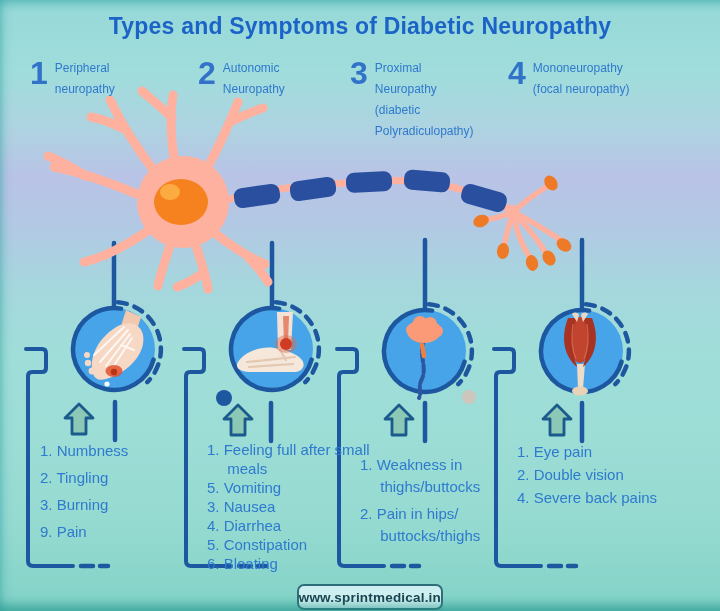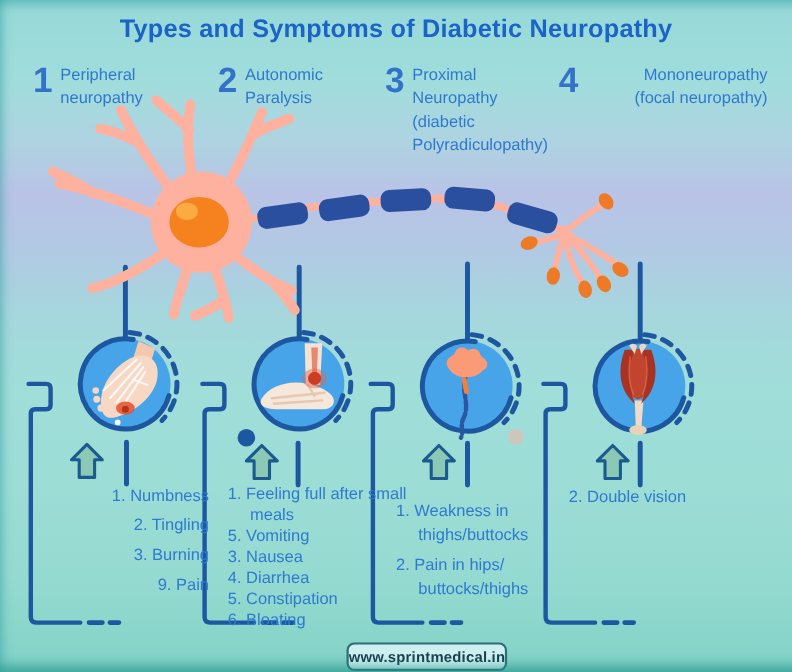--- a/index.html
+++ b/index.html
@@ -20,33 +20,33 @@
       inset 10px 0 9px -7px rgba(52,164,166,.45),
       inset -10px 0 9px -7px rgba(52,164,166,.45);
   }
   .abs{position:absolute;}
   #title{
     left:0; top:13px; width:720px; text-align:center;
     font-size:23px; font-weight:800; letter-spacing:.2px; color:#1c63c8;
   }
   .type-header{display:flex; gap:7px; align-items:flex-start;}
   .type-number{font-size:32px; font-weight:600; color:#3273c9; line-height:32px;}
-  .type-label{font-size:15px; color:#2f79cd; line-height:21px; white-space:pre-line; padding-top:1px;}
+  .type-label{font-size:12px; color:#2f79cd; line-height:21px; white-space:pre-line; padding-top:1px;}
   svg{position:absolute; left:0; top:0;}
   ul.symptoms{list-style:none; margin:0; padding:0; color:#2f7ace; font-size:15px;}
   ul.symptoms li{padding-left:1.35em; text-indent:-1.35em;}
-  #list-1 li{line-height:19px; margin-bottom:8px;text-align:right;}
+  #list-1 li{line-height:19px; margin-bottom:8px;}
   #list-2 li{line-height:19px; margin-bottom:0;}
   #list-3 li{line-height:22px; margin-bottom:5px;}
   #list-4 li{line-height:22px; margin-bottom:1px;}
   #website-box{
-    left:315px; top:584px; width:142px; height:22px;
+    left:297px; top:584px; width:142px; height:22px;
     background:rgba(214,242,244,.9);
     border:2px solid #2f6d78; border-radius:7px;
-    display:flex; align-items:center; justify-content:flex-start;
+    display:flex; align-items:center; justify-content:flex-end;
   }
   #website-box span{font-size:13.5px; font-weight:700; color:#19424e; letter-spacing:.2px;}
 </style>
 </head>
 <body>
 
 <div id="stage">
 
   <svg width="720" height="611" viewBox="0 0 720 611">
 
@@ -225,32 +225,32 @@
   <div id="title" class="abs">Types and Symptoms of Diabetic Neuropathy</div>
 
   <div class="type-header abs" style="left:30px; top:57px;">
     <span class="type-number">1</span>
     <span class="type-label" style="width:112px;">Peripheral
 neuropathy</span>
   </div>
   <div class="type-header abs" style="left:198px; top:57px;">
     <span class="type-number">2</span>
     <span class="type-label" style="width:112px;">Autonomic
-Paralysis</span>
+Neuropathy</span>
   </div>
   <div class="type-header abs" style="left:350px; top:57px;">
     <span class="type-number">3</span>
     <span class="type-label" style="width:150px;">Proximal
 Neuropathy
 (diabetic
 Polyradiculopathy)</span>
   </div>
   <div class="type-header abs" style="left:508px; top:57px;">
     <span class="type-number">4</span>
-    <span class="type-label" style="width:165px;text-align:right;">Mononeuropathy
+    <span class="type-label" style="width:165px;">Mononeuropathy
 (focal neuropathy)</span>
   </div>
 
   <ul id="list-1" class="symptoms abs" style="left:40px;  top:441px; width:150px;">
       <li>1. Numbness</li>
       <li>2. Tingling</li>
       <li>3. Burning</li>
       <li>9. Pain</li>
     </ul>
   <ul id="list-2" class="symptoms abs" style="left:207px; top:440px; width:168px;">
@@ -259,21 +259,23 @@
       <li>3. Nausea</li>
       <li>4. Diarrhea</li>
       <li>5. Constipation</li>
       <li>6. Bloating</li>
     </ul>
   <ul id="list-3" class="symptoms abs" style="left:360px; top:454px; width:150px;">
       <li>1. Weakness in thighs/buttocks</li>
       <li>2. Pain in hips/ buttocks/thighs</li>
     </ul>
   <ul id="list-4" class="symptoms abs" style="left:517px; top:441px; width:198px;">
+      <li>1. Eye pain</li>
       <li>2. Double vision</li>
+      <li>4. Severe back pains</li>
     </ul>
 
   <div id="website-box" class="abs">
     <span>www.sprintmedical.in</span>
   </div>
 
   <div id="edge-vignette"></div>
 </div>
 
 </body></html>

